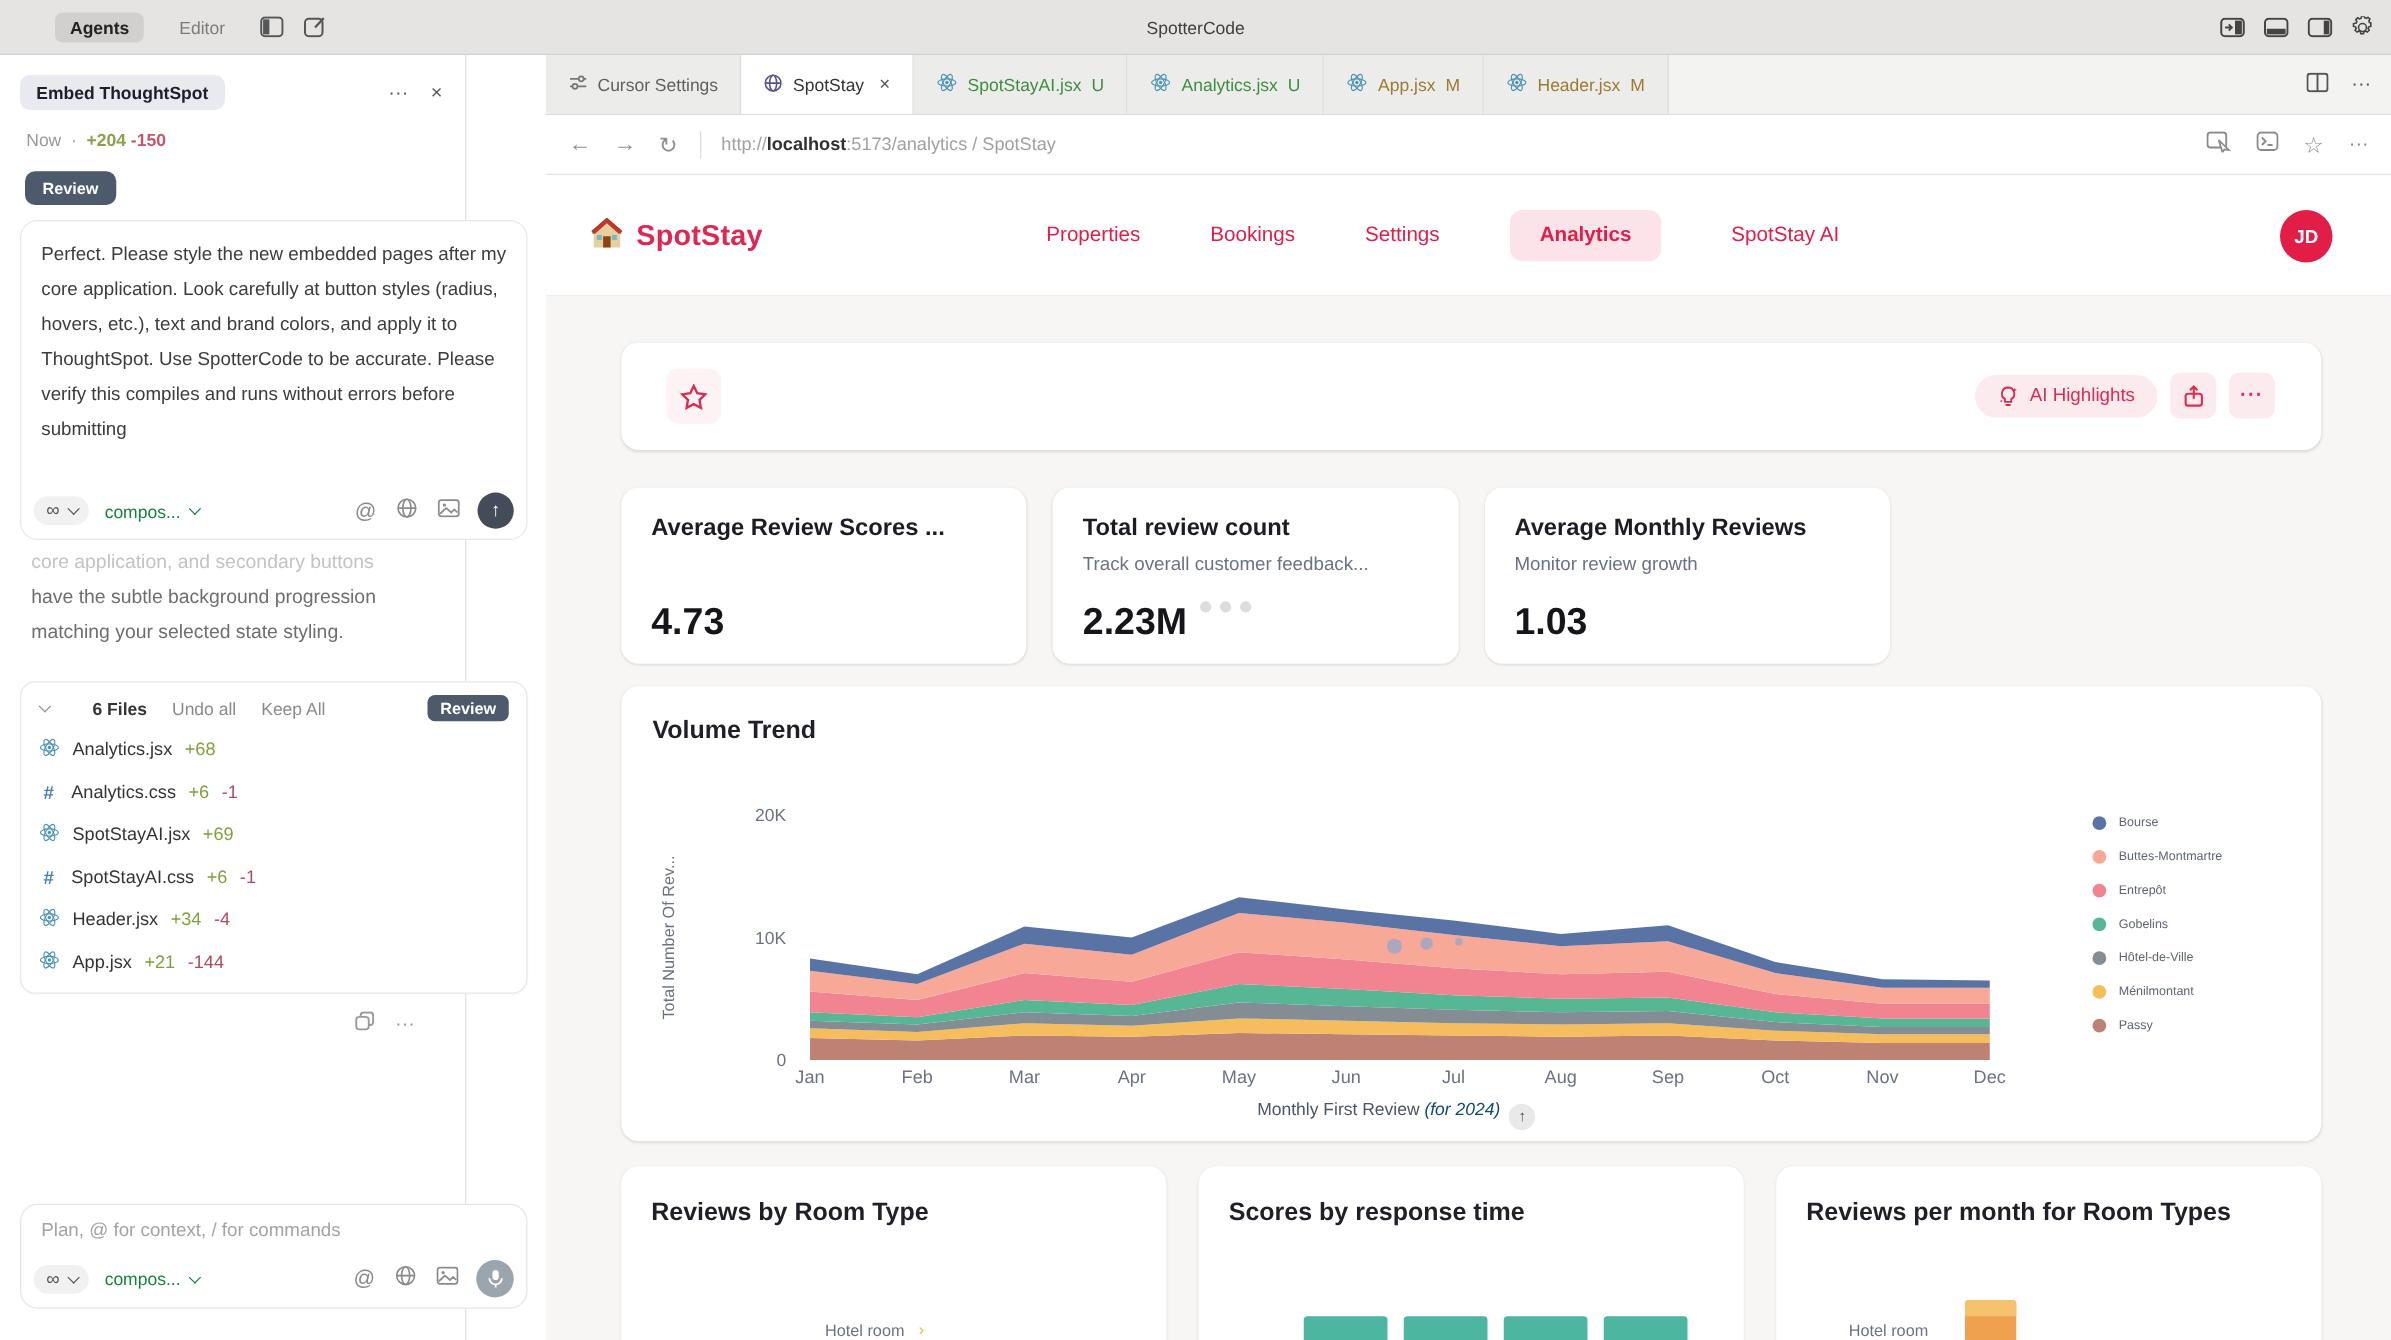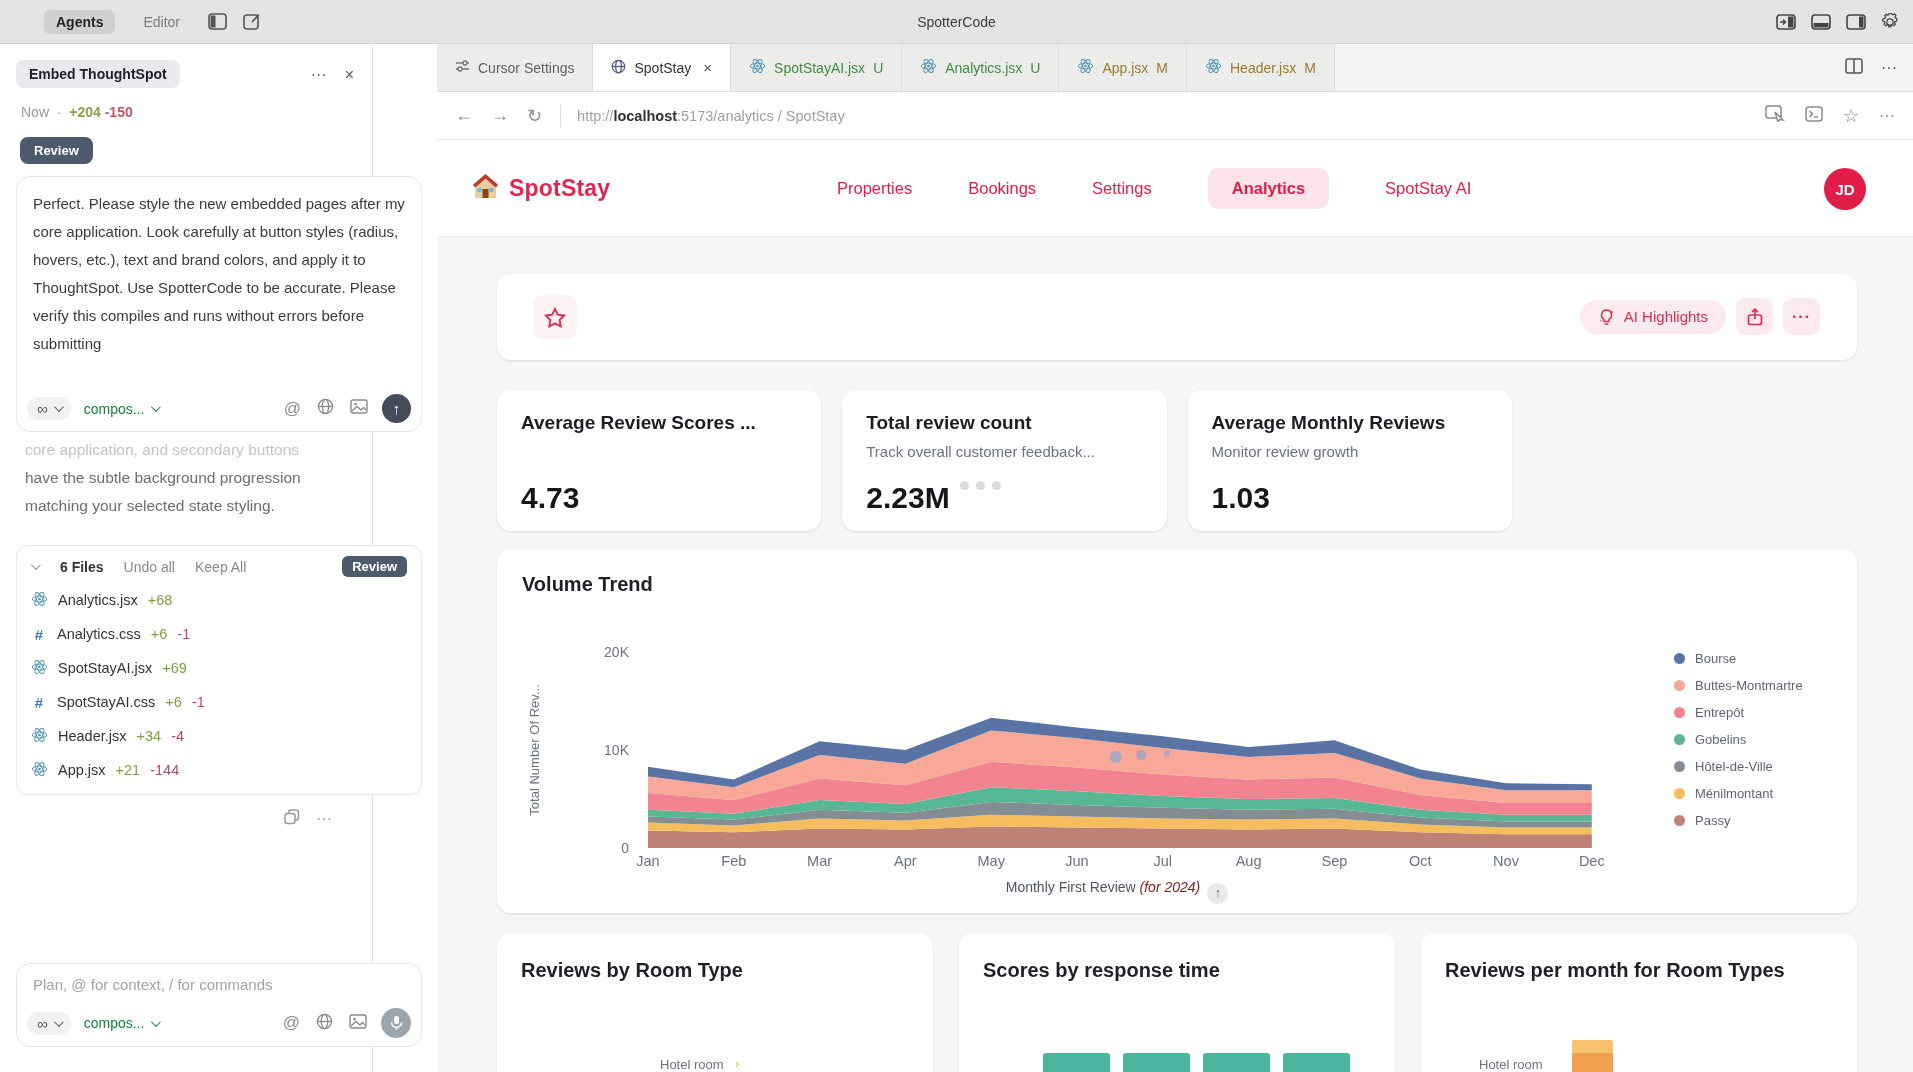--- a/index.html
+++ b/index.html
@@ -28,21 +28,21 @@
   .composer{position:absolute;left:10px;right:10px;bottom:8px;display:flex;align-items:center;}
   .inf-pill{background:#f1f1f1;border-radius:14px;padding:3px 10px;display:flex;align-items:center;gap:6px;color:#555;font-size:15px;cursor:pointer;}
   .model-sel{margin-left:13px;color:#15803d;font-size:14px;display:flex;align-items:center;gap:7px;cursor:pointer;text-align:center;}
   .comp-icons{margin-left:auto;display:flex;align-items:center;gap:16px;color:#8a8a8a;}
   .send-btn{width:29px;height:29px;border-radius:50%;background:#454c59;color:#fff;display:flex;align-items:center;justify-content:center;font-size:15px;margin-left:14px;cursor:pointer;}
   .mic-btn{width:30px;height:30px;border-radius:50%;background:#9aa5ad;display:flex;align-items:center;justify-content:center;margin-left:14px;cursor:pointer;}
   .assist{position:absolute;left:25px;top:392px;font-size:15.5px;line-height:28px;color:#6e6e6e;}
   .assist .faded{color:#c3c3c3;}
   .files-panel{position:absolute;left:16px;top:501px;width:406px;height:250px;border:1px solid #e7e7e7;border-radius:12px;background:#fff;box-shadow:0 1px 2px rgba(0,0,0,.03);padding:10px 14px;}
   .fp-head{display:flex;align-items:center;font-size:14px;color:#8a8a8a;gap:20px;}
-  .fp-head .count{color:#333;font-weight:600;margin-left:2px;}
+  .fp-head .count{color:#333;font-weight:600;margin-left:16px;}
   .fp-head .btn-slate{margin-left:auto;padding:3px 10px;border-radius:6px;}
   .file-row{display:flex;align-items:center;height:34px;font-size:14.5px;color:#333;gap:10px;}
   .file-row .diff-a{color:#7fa03c;} .file-row .diff-d{color:#b2485f;}
   .css-ico{color:#4a7fb5;font-weight:700;font-size:15px;width:16px;text-align:center;}
   .sb-underrow{position:absolute;right:40px;top:765px;display:flex;gap:16px;color:#9a9a9a;align-items:center;}
   .bottom-input{position:absolute;left:16px;top:919px;width:406px;height:84px;border:1px solid #e6e6e6;border-radius:14px;background:#fff;padding:12px 16px;}
   .bottom-input .ph{font-size:15px;color:#a3a3a3;}
   .chev{display:inline-block;width:7px;height:7px;border-right:1.6px solid currentColor;border-bottom:1.6px solid currentColor;transform:rotate(45deg) translateY(-2px);}
 
   
@@ -80,23 +80,23 @@
   .kpi{position:relative;background:#fff;border-radius:14px;box-shadow:0 1px 2px rgba(16,24,40,.05),0 1px 3px rgba(16,24,40,.07);padding:22px 24px;}
   .kpi .t{font-size:19px;font-weight:700;color:#1c1c24;white-space:nowrap;overflow:hidden;text-overflow:ellipsis;}
   .kpi .s{font-size:15px;color:#6b7280;margin-top:9px;white-space:nowrap;overflow:hidden;text-overflow:ellipsis;}
   .kpi .v{position:absolute;left:24px;bottom:16px;font-size:30px;font-weight:700;color:#15151a;display:flex;gap:10px;}
   .kpi .dots{display:flex;gap:7px;} .kpi .dots i{width:9px;height:9px;border-radius:50%;background:#dcdcdc;}
   .volume-card{left:60px;top:409px;width:1360px;height:364px;}
   .vc-title{position:absolute;left:25px;top:24px;font-size:20px;font-weight:700;color:#1f1f28;}
   .legend{position:absolute;left:1177px;top:96px;}
   .lg-row{display:flex;align-items:center;gap:10px;height:27px;}
   .lg-dot{width:11px;height:11px;border-radius:50%;}
-  .lg-lab{font-size:13px;color:#5f6672;}
+  .lg-lab{font-size:10px;color:#5f6672;}
   .vc-caption{position:absolute;left:0;top:330px;width:1240px;text-align:center;font-size:14px;color:#4b5563;}
-  .vc-caption .it{font-style:italic;color:#7f1d1d;}
+  .vc-caption .it{font-style:italic;color:#0c4a6e;}
   .cap-up{display:inline-flex;width:21px;height:21px;border-radius:50%;background:#e9e9ea;color:#555;font-size:12px;align-items:center;justify-content:center;vertical-align:-5px;margin-left:7px;cursor:pointer;}
   .bcards{position:absolute;left:60px;top:793px;width:1360px;height:300px;display:grid;grid-template-columns:repeat(3,1fr);gap:26px;}
   .bcard{position:relative;background:#fff;border-radius:14px;box-shadow:0 1px 3px rgba(16,24,40,.07);padding:26px 24px;}
   .bcard .t{font-size:20px;font-weight:700;color:#1f1f28;}
   .peek-label{position:absolute;font-size:13px;color:#6b7280;}
   .mini-bars{position:absolute;left:84px;top:120px;display:flex;gap:13px;align-items:flex-start;}
   .mini-bars i{width:67px;height:60px;background:#4db6a0;border-radius:3px 3px 0 0;}
   .orange-bar{position:absolute;left:151px;top:107px;width:41px;height:60px;background:#f0a14f;border-radius:3px 3px 0 0;}
   .orange-bar em{display:block;height:13px;background:#f7c26d;border-radius:3px 3px 0 0;}
   svg text{font-family:"Liberation Sans",sans-serif;}

